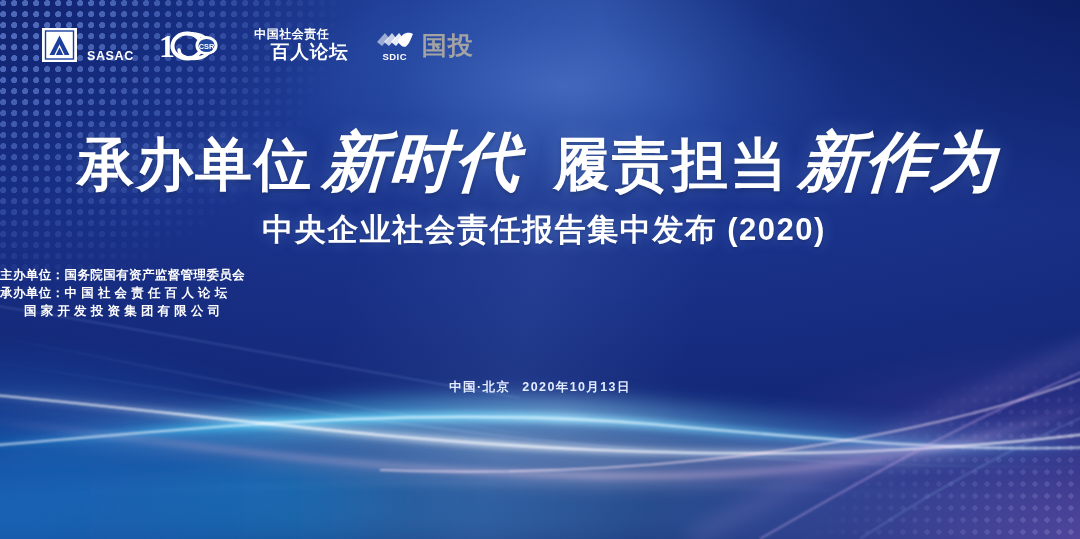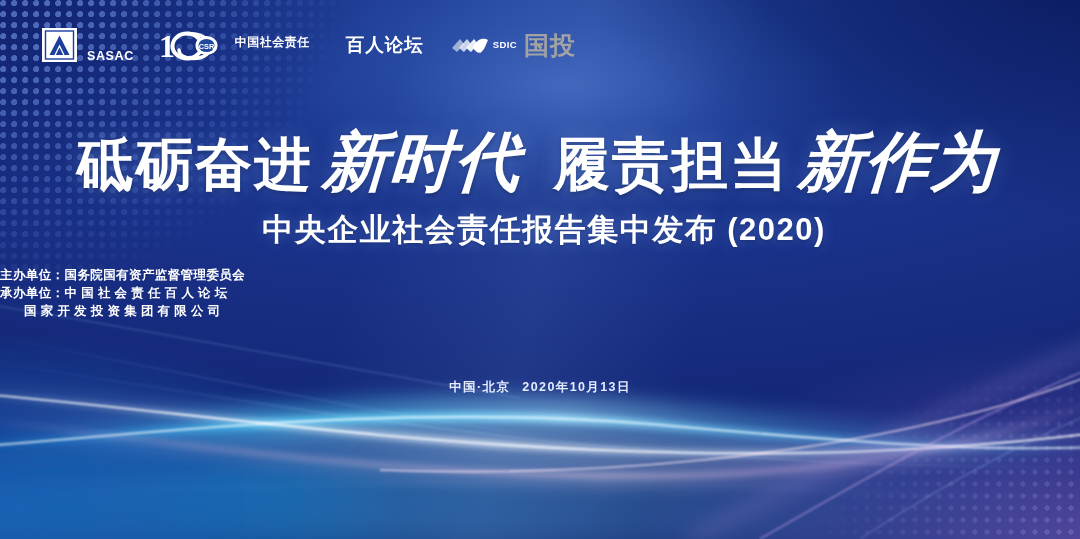--- a/index.html
+++ b/index.html
@@ -142,42 +142,43 @@
     color: #ffffff;
     line-height: 1;
   }
 
   
   .logo-forum {
     gap: 9px;
   }
   .forum-cn {
     display: flex;
-    align-items: flex-start;
+    flex-direction: column;
+    align-items: center;
     color: #ffffff;
     line-height: 1;
   }
   .forum-cn .l1 {
     font-size: 12px;
     letter-spacing: 0.5px;
     font-weight: 700;
     margin-bottom: 3px;
   }
   .forum-cn .l2 {
     font-size: 18.5px;
     font-weight: 700;
     letter-spacing: 1px;
     margin-left: 36px;
   }
 
   
   .logo-sdic { gap: 7px; }
   .sdic-left {
     display: flex;
-    flex-direction: row;
+    flex-direction: column;
     align-items: center;
     gap: 3px;
   }
   .sdic-word {
     font-size: 9.5px;
     font-weight: 700;
     color: #ffffff;
     letter-spacing: 0.4px;
     line-height: 1;
   }
@@ -405,21 +406,21 @@
           </g>
         </svg>
         <div class="sdic-word">SDIC</div>
       </div>
       <div class="sdic-cn">国投</div>
     </div>
 
   </div>
 
   <div class="headline">
-    <span class="seg seg-regular">砥砺奋进</span><span class="seg seg-brush">新时代</span><span class="gap-mid"></span><span class="seg seg-regular">履责担当</span><span class="seg seg-brush">新作为</span>
+    <span class="seg seg-regular">承办单位</span><span class="seg seg-brush">新时代</span><span class="gap-mid"></span><span class="seg seg-regular">履责担当</span><span class="seg seg-brush">新作为</span>
   </div>
 
   <div class="subtitle">中央企业社会责任报告集中发布 (2020)</div>
 
   <div class="organizers">
     <span class="org-row">
       <span class="label">主办单位：</span><span class="value-tight">国务院国有资产监督管理委员会</span>
     </span>
     <span class="org-row">
       <span class="label">承办单位：</span><span class="value-wide">中国社会责任百人论坛</span>

